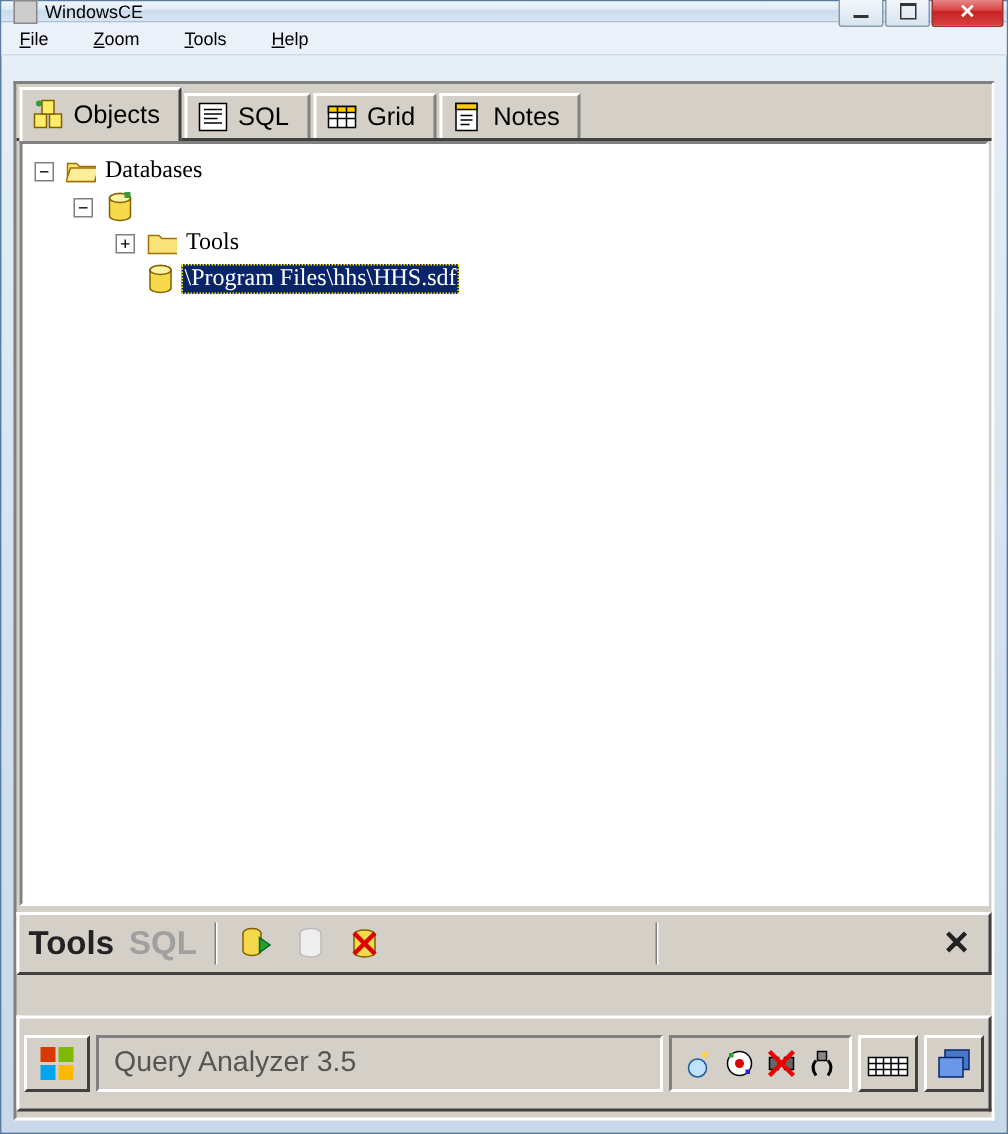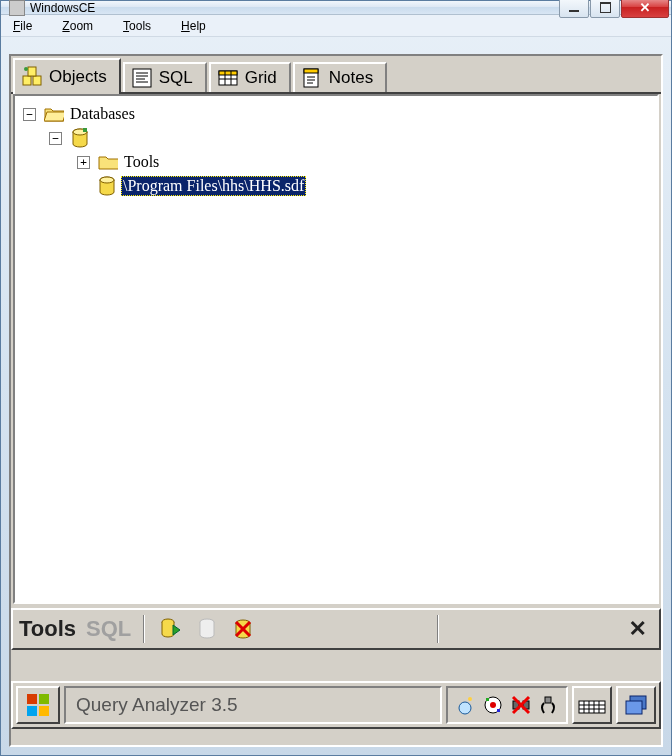--- a/index.html
+++ b/index.html
@@ -43,21 +43,21 @@
 
 
 .tools-strip { position: absolute; left: 0; right: 0; top: 552px; height: 42px; background: #d4d0c8; border: 2px solid; border-color: #fff #404040 #404040 #fff; display: flex; align-items: center; padding: 0 6px; gap: 8px; }
 .tools-label { font-size: 22px; font-weight: bold; color: #222; }
 .sql-label { font-size: 22px; font-weight: bold; color: #a0a0a0; margin-left:2px; }
 .vsep { width: 2px; height: 28px; border-left: 1px solid #808080; border-right: 1px solid #fff; margin: 0 4px; }
 .tool-btn { width: 28px; height: 28px; display: inline-flex; align-items:center; justify-content:center; }
 .close-x { margin-left: auto; font-size: 22px; font-weight: bold; color: #222; padding: 0 6px; }
 
 
-.taskbar { position: absolute; left: 0; right: 0; bottom: 16px; height: 48px; background: #d4d0c8; border: 2px solid; border-color: #fff #404040 #404040 #fff; display: flex; align-items: center; padding: 3px; gap: 4px; }
+.taskbar { position: absolute; left: 0; right: 0; bottom: 4px; height: 64px; background: #d4d0c8; border: 2px solid; border-color: #fff #404040 #404040 #fff; display: flex; align-items: center; padding: 3px; gap: 4px; }
 .start-btn { width: 44px; height: 38px; border: 2px solid; border-color: #fff #404040 #404040 #fff; display:flex; align-items:center; justify-content:center; background:#d4d0c8;}
 .task-app { flex: 1; height: 38px; border: 2px solid; border-color: #808080 #fff #fff #808080; background: #d4d0c8; display: flex; align-items: center; padding: 0 10px; font-size: 19px; color: #555; }
 .tray { height: 38px; border: 2px solid; border-color: #808080 #fff #fff #808080; display: flex; align-items: center; padding: 0 6px; gap: 6px; }
 .tray-icon { width: 22px; height: 22px; display:inline-flex; align-items:center; justify-content:center; }
 .tb-btn { width: 40px; height: 38px; border: 2px solid; border-color: #fff #404040 #404040 #fff; display:flex; align-items:center; justify-content:center; background:#d4d0c8;}
 
 svg { display: block; }
 </style>
 </head>
 <body>

